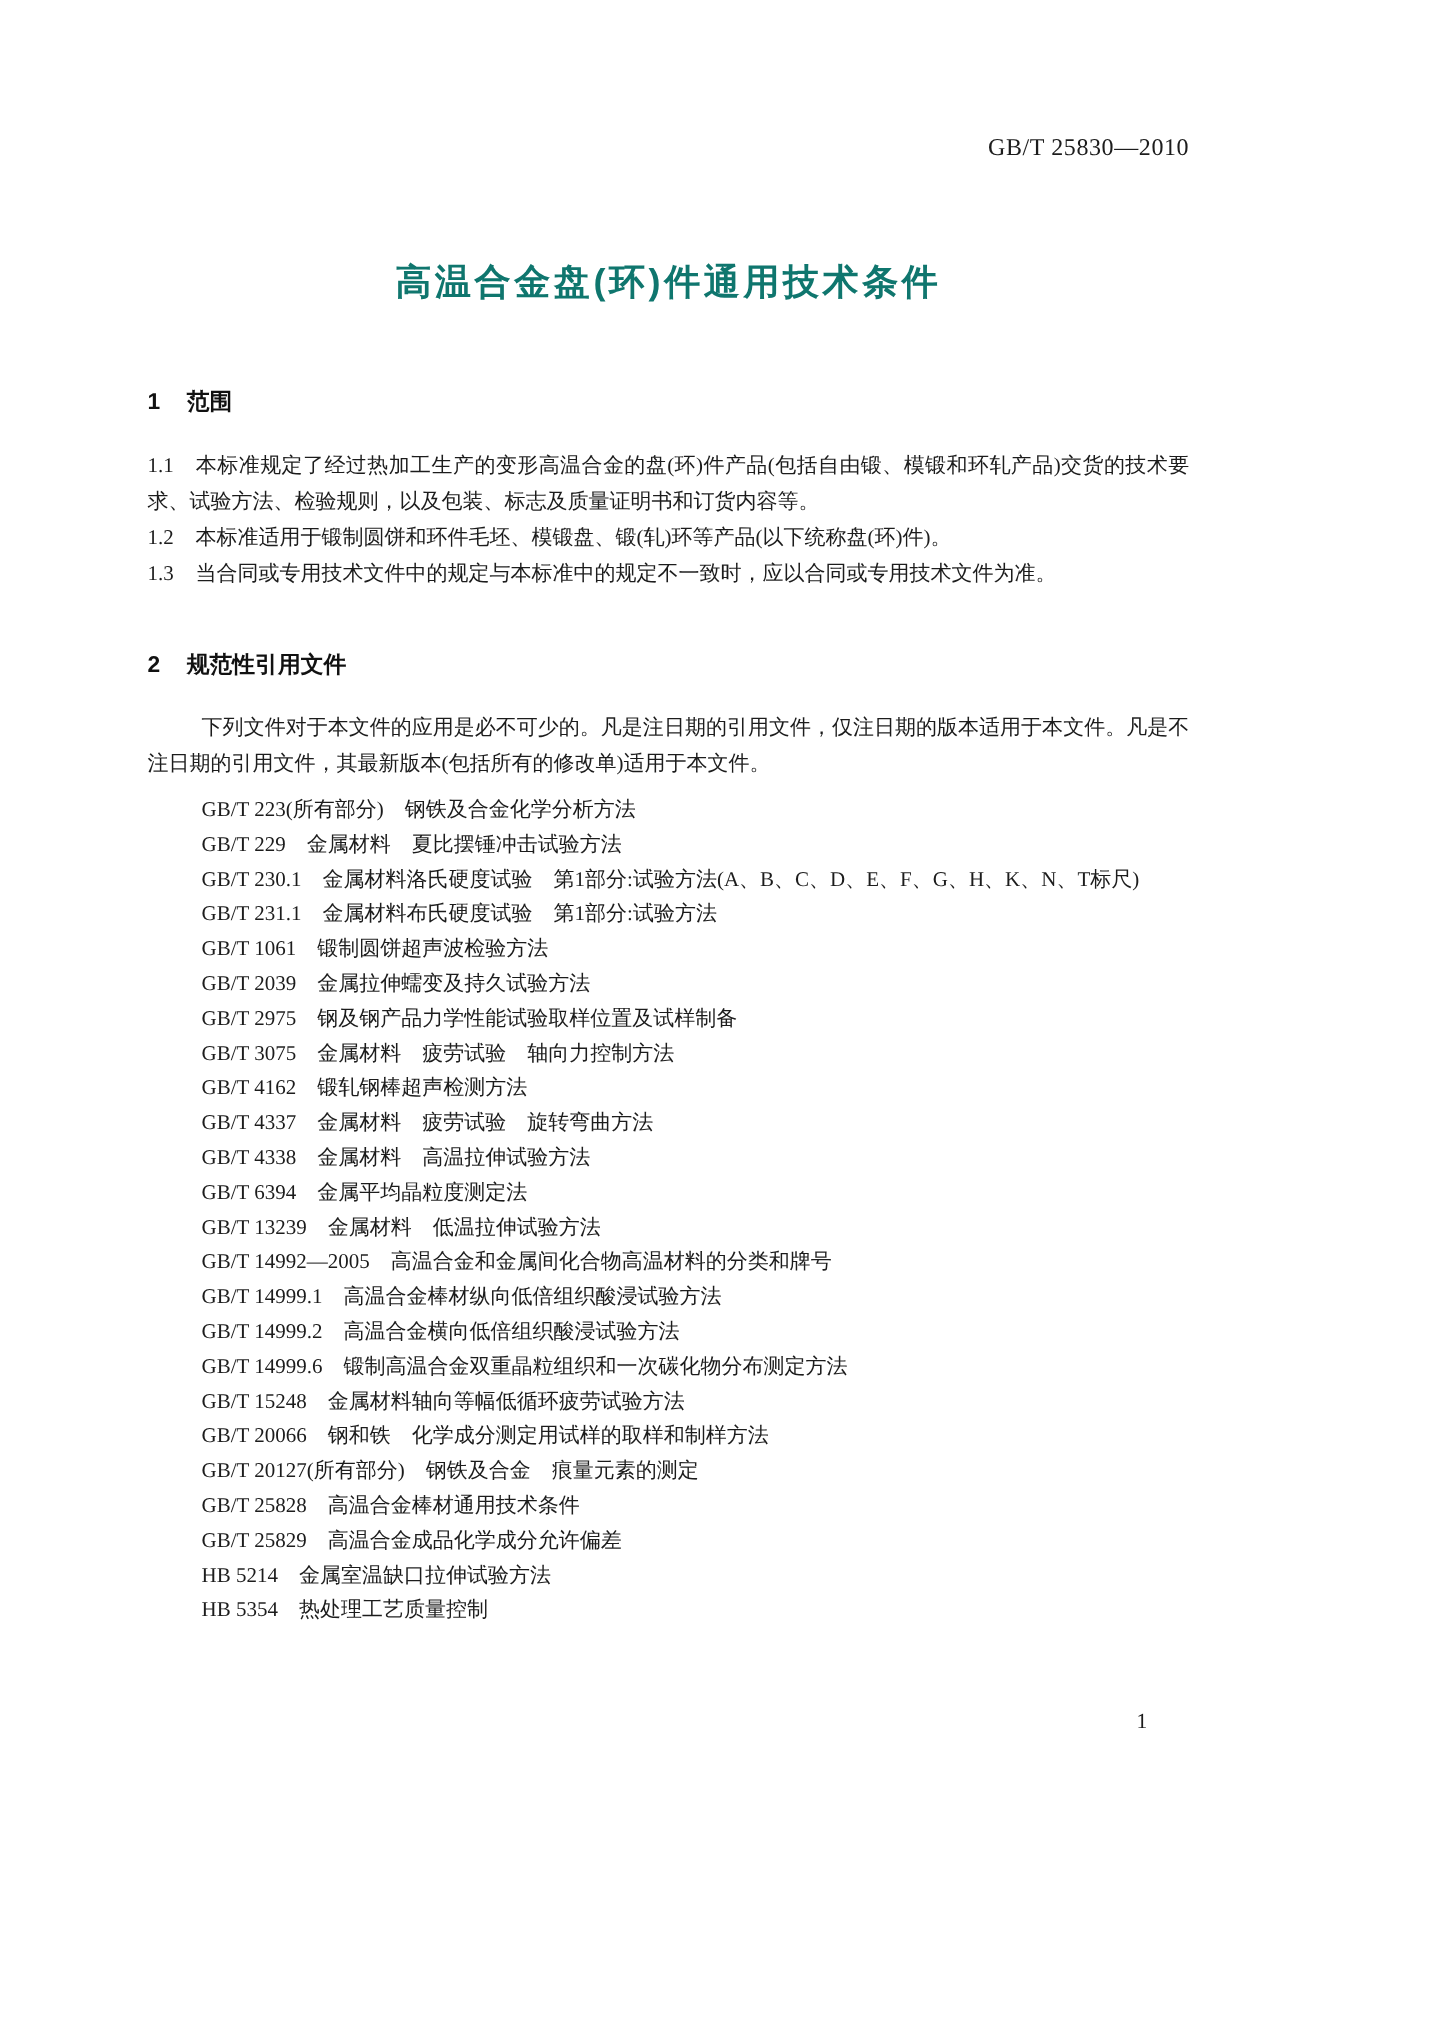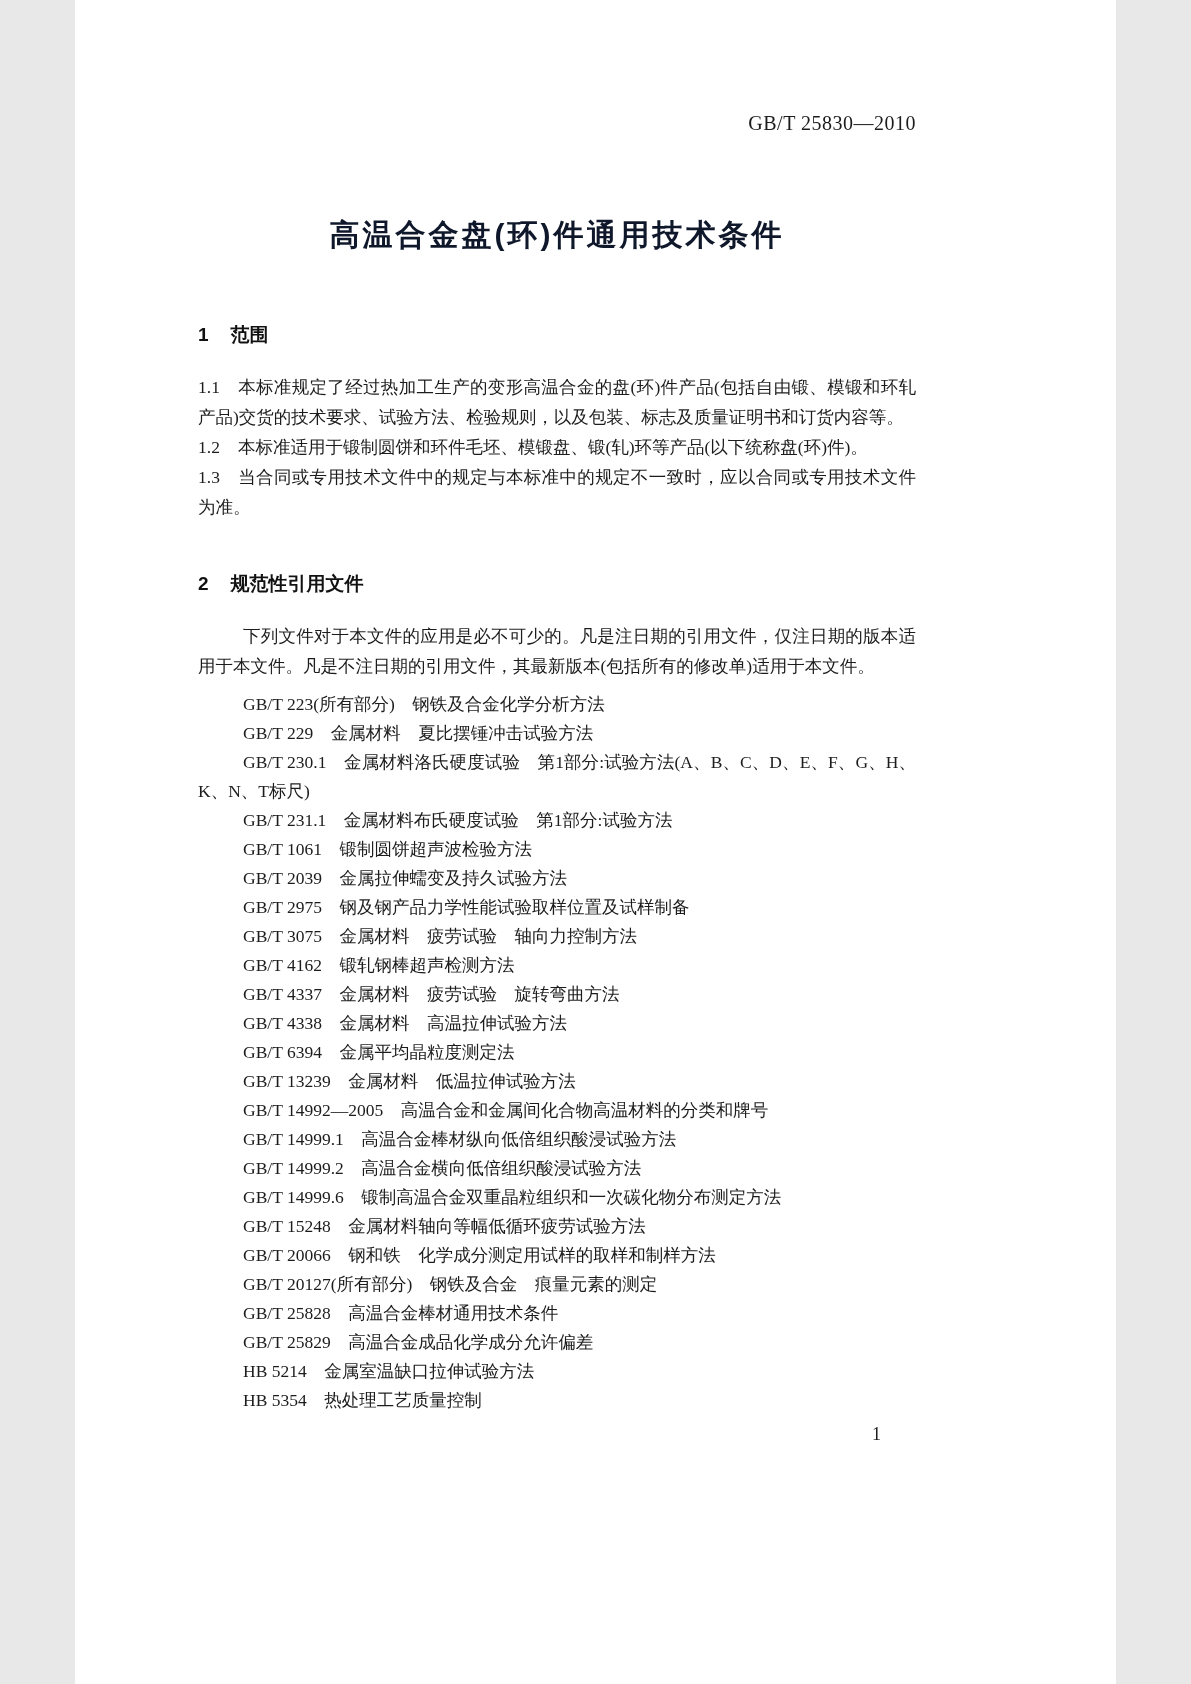--- a/index.html
+++ b/index.html
@@ -1,18 +1,18 @@
 <!DOCTYPE html>
 <html><head>
 <meta charset="utf-8">
 <style>
   html, body { margin: 0; padding: 0; background: #e8e8e8; }
   .page {
     position: relative;
-    width: 1041px;
+    width: 1191px;
     height: 1684px;
     margin: 0 auto;
     background: #ffffff;
     color: #1c1c1c;
     font-family: "Liberation Serif", "DejaVu Serif", serif;
     box-sizing: border-box;
     padding: 112px 200px 0 123px;
     overflow: hidden;
   }
   .doc-number {
@@ -21,21 +21,21 @@
     letter-spacing: 0.5px;
     font-family: "Liberation Serif", "DejaVu Serif", serif;
   }
   .title {
     margin: 80px 0 0 0;
     text-align: center;
     font-family: "Liberation Sans", "DejaVu Sans", sans-serif;
     font-weight: bold;
     font-size: 30px;
     letter-spacing: 3px;
-    color: #0f172a;
+    color: #0f766e;
   }
   .sec-heading {
     margin: 66px 0 0 0;
     font-family: "Liberation Sans", "DejaVu Sans", sans-serif;
     font-weight: bold;
     font-size: 19px;
     color: #111;
   }
   .sec-heading.second { margin-top: 49px; }
   .sec-num { display: inline-block; margin-right: 22px; }

